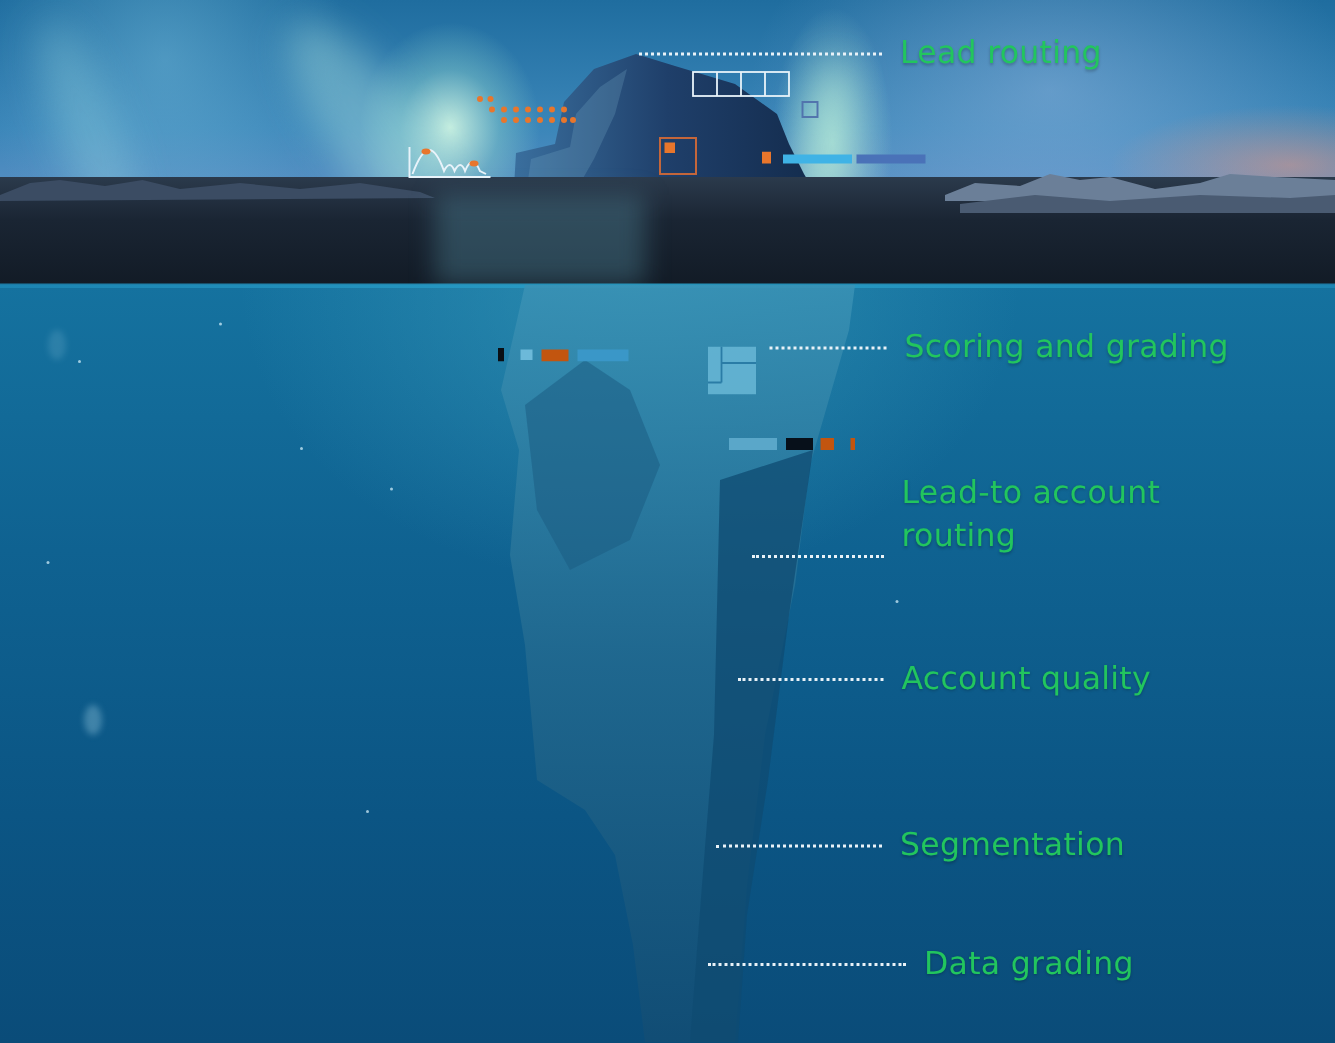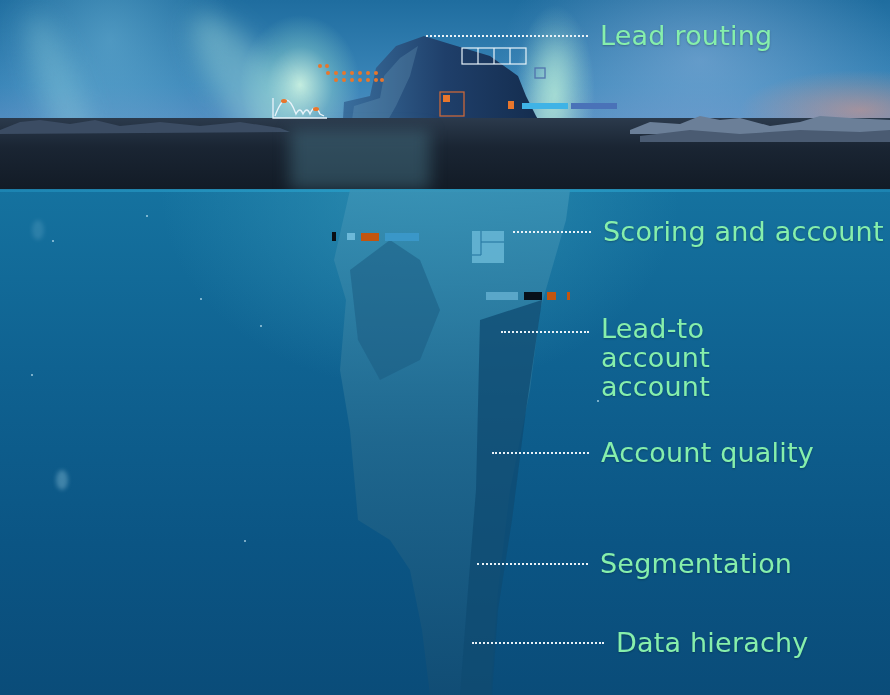--- a/index.html
+++ b/index.html
@@ -38,21 +38,21 @@
   .berg-under { position:absolute; left:330px; top:190px; width:250px; height:505px; }
   .surface-line { position:absolute; left:0; top:189px; width:890px; height:3px; background:linear-gradient(90deg,#1d86b4,#2aa0c9,#1d86b4); opacity:0.9; }
 
   
   .glyph { position:absolute; }
   .dots-orange span { position:absolute; width:4px; height:4px; border-radius:50%; background:#e8762c; }
 
   
   .label-row { position:absolute; display:flex; align-items:center; }
   .leader { height:0; border-top:2px dotted #e9f2f8; margin-right:12px; }
-  .label { color:#86efac; font-size:27px; line-height:29px; letter-spacing:0.2px; white-space:nowrap; text-shadow:0 1px 2px rgba(0,0,0,0.25); }
+  .label { color:#22c55e; font-size:21px; line-height:29px; letter-spacing:0.2px; white-space:nowrap; text-shadow:0 1px 2px rgba(0,0,0,0.25); }
   .label.two-line { white-space:normal; width:200px; }
 
   .bubble { position:absolute; width:2px; height:2px; background:rgba(220,245,255,0.7); border-radius:50%; }
   .orb { position:absolute; width:12px; height:20px; border-radius:50%; background:rgba(160,210,230,0.35); filter:blur(2px); }
 </style>
 </head>
 <body>
 
 <div class="scene">
 
@@ -177,39 +177,39 @@
     <rect x="81" y="1" width="3" height="8" fill="#c2550f"></rect>
   </svg>
 
   <div class="label-row" style="left:426px;top:21px">
     <div class="leader" style="width:162px"></div>
     <span class="label">Lead routing</span>
   </div>
 
   <div class="label-row" style="left:513px;top:217px">
     <div class="leader" style="width:78px"></div>
-    <span class="label">Scoring and account</span>
-  </div>
-
-  <div class="label-row" style="left:501px;top:314px;align-items:flex-start">
+    <span class="label">Scoring and grading</span>
+  </div>
+
+  <div class="label-row" style="left:501px;top:314px;align-items:flex-end">
     <div class="leader" style="width:88px;margin-top:17px"></div>
     <div class="label two-line">
       <div>Lead-to account</div>
-      <div>account</div>
+      <div>routing</div>
     </div>
   </div>
 
   <div class="label-row" style="left:492px;top:438px">
     <div class="leader" style="width:97px"></div>
     <span class="label">Account quality</span>
   </div>
 
   <div class="label-row" style="left:477px;top:549px">
     <div class="leader" style="width:111px"></div>
     <span class="label">Segmentation</span>
   </div>
 
   <div class="label-row" style="left:472px;top:628px">
     <div class="leader" style="width:132px"></div>
-    <span class="label">Data hierachy</span>
+    <span class="label">Data grading</span>
   </div>
 
 </div>
 
 </body></html>

